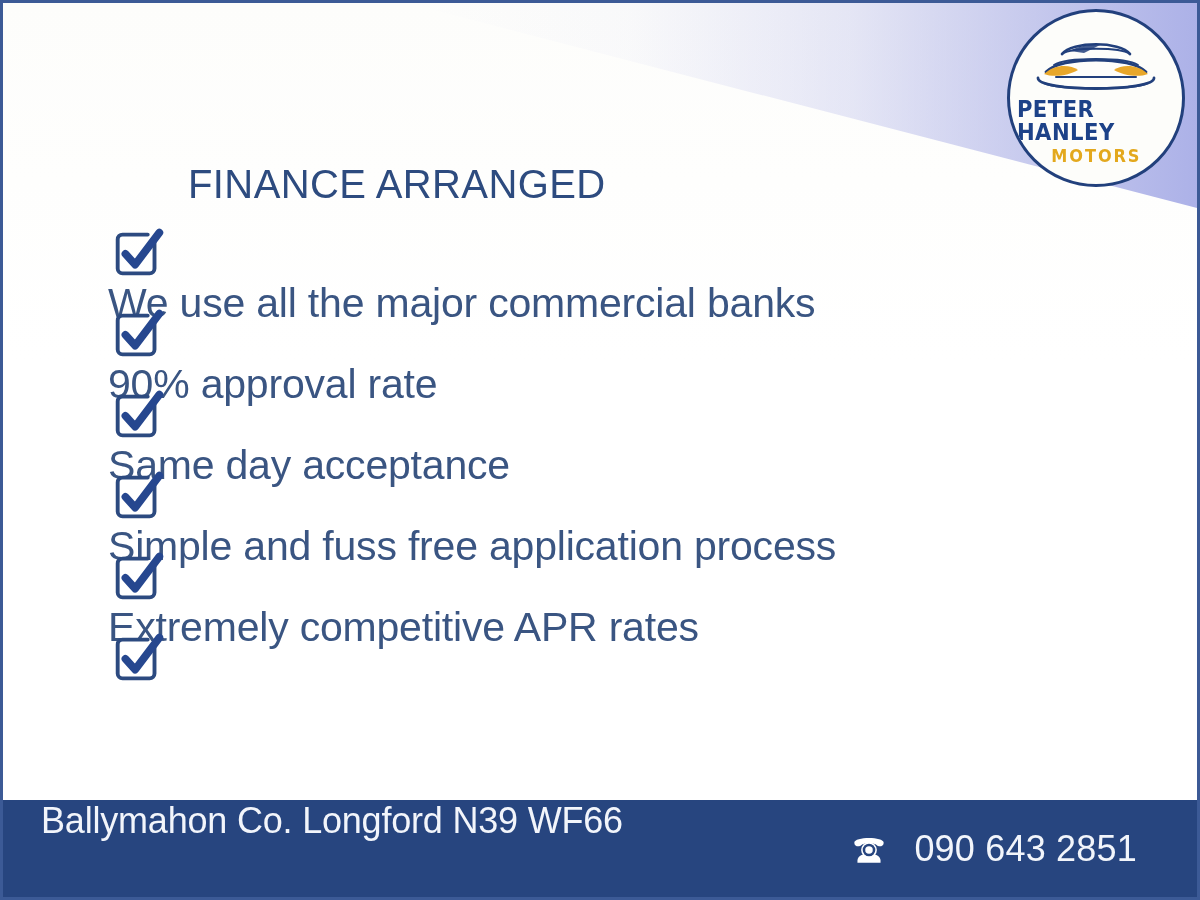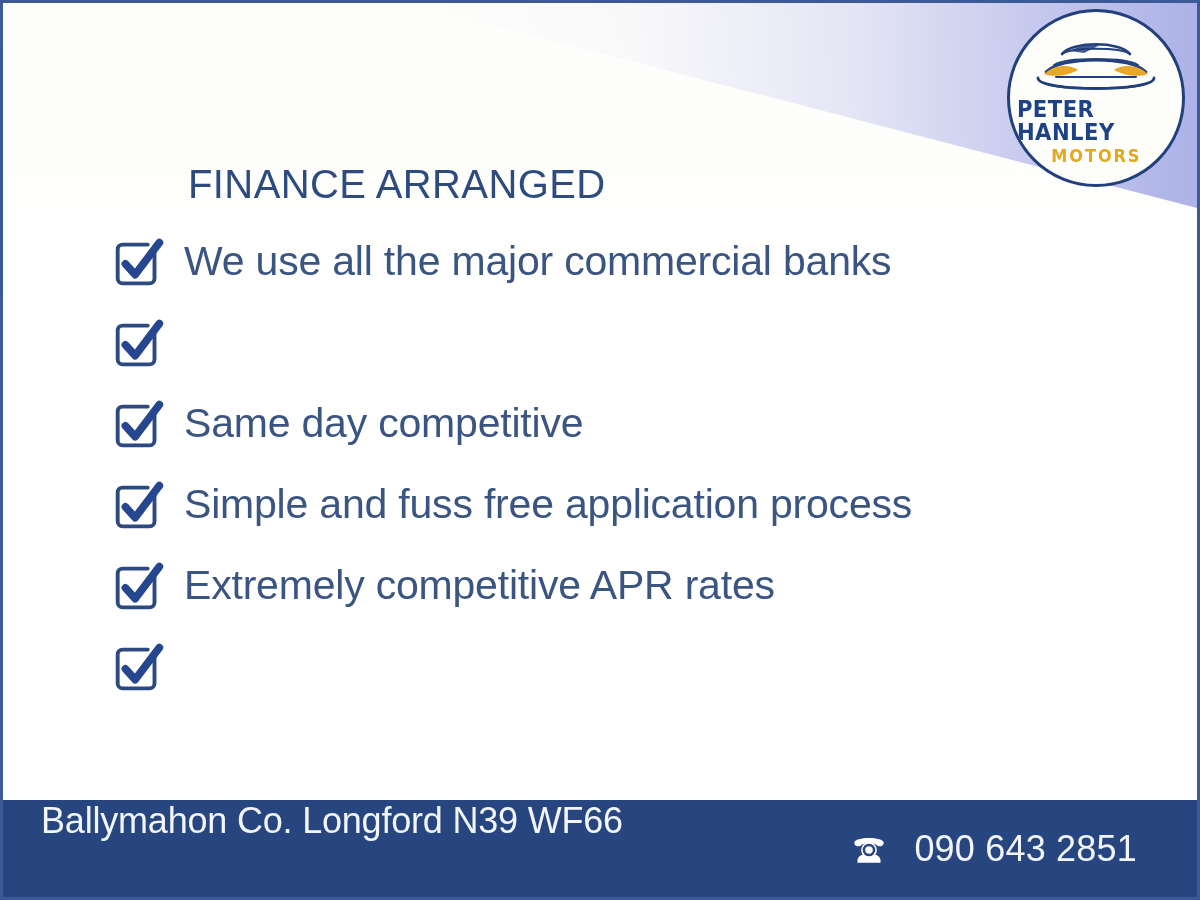--- a/index.html
+++ b/index.html
@@ -108,22 +108,23 @@
     line-height: 1.05;
   }
 
   .feature-list {
     list-style: none;
     margin: 0;
     padding: 0;
   }
   .feature-item {
     display: flex;
-    align-items: center;
+    align-items: flex-start;
     height: 81px;
+    flex-direction: column;
   }
   .check-icon {
     flex: 0 0 auto;
     width: 62px;
     height: 62px;
     margin-right: 14px;
   }
   .feature-text {
     font-size: 41px;
     font-weight: 400;
@@ -214,28 +215,29 @@
           <path d="M18 34 L28 45 L53 12" fill="none" stroke="#26478f" stroke-width="8" stroke-linecap="round" stroke-linejoin="round"></path>
         </svg>
         <span class="feature-text">We use all the major commercial banks</span>
       </li>
 
       <li class="feature-item">
         <svg class="check-icon" viewBox="0 0 64 64">
           <path d="M48 22 V49 a5 5 0 0 1 -5 5 H15 a5 5 0 0 1 -5 -5 V19 a5 5 0 0 1 5 -5 H41" fill="none" stroke="#2c4a80" stroke-width="4" stroke-linecap="round"></path>
           <path d="M18 34 L28 45 L53 12" fill="none" stroke="#26478f" stroke-width="8" stroke-linecap="round" stroke-linejoin="round"></path>
         </svg>
-      </li>
-
-      <li class="feature-item">
-        <svg class="check-icon" viewBox="0 0 64 64">
-          <path d="M48 22 V49 a5 5 0 0 1 -5 5 H15 a5 5 0 0 1 -5 -5 V19 a5 5 0 0 1 5 -5 H41" fill="none" stroke="#2c4a80" stroke-width="4" stroke-linecap="round"></path>
-          <path d="M18 34 L28 45 L53 12" fill="none" stroke="#26478f" stroke-width="8" stroke-linecap="round" stroke-linejoin="round"></path>
-        </svg>
-        <span class="feature-text">Same day competitive</span>
+        <span class="feature-text">90% approval rate</span>
+      </li>
+
+      <li class="feature-item">
+        <svg class="check-icon" viewBox="0 0 64 64">
+          <path d="M48 22 V49 a5 5 0 0 1 -5 5 H15 a5 5 0 0 1 -5 -5 V19 a5 5 0 0 1 5 -5 H41" fill="none" stroke="#2c4a80" stroke-width="4" stroke-linecap="round"></path>
+          <path d="M18 34 L28 45 L53 12" fill="none" stroke="#26478f" stroke-width="8" stroke-linecap="round" stroke-linejoin="round"></path>
+        </svg>
+        <span class="feature-text">Same day acceptance</span>
       </li>
 
       <li class="feature-item">
         <svg class="check-icon" viewBox="0 0 64 64">
           <path d="M48 22 V49 a5 5 0 0 1 -5 5 H15 a5 5 0 0 1 -5 -5 V19 a5 5 0 0 1 5 -5 H41" fill="none" stroke="#2c4a80" stroke-width="4" stroke-linecap="round"></path>
           <path d="M18 34 L28 45 L53 12" fill="none" stroke="#26478f" stroke-width="8" stroke-linecap="round" stroke-linejoin="round"></path>
         </svg>
         <span class="feature-text">Simple and fuss free application process</span>
       </li>
 

